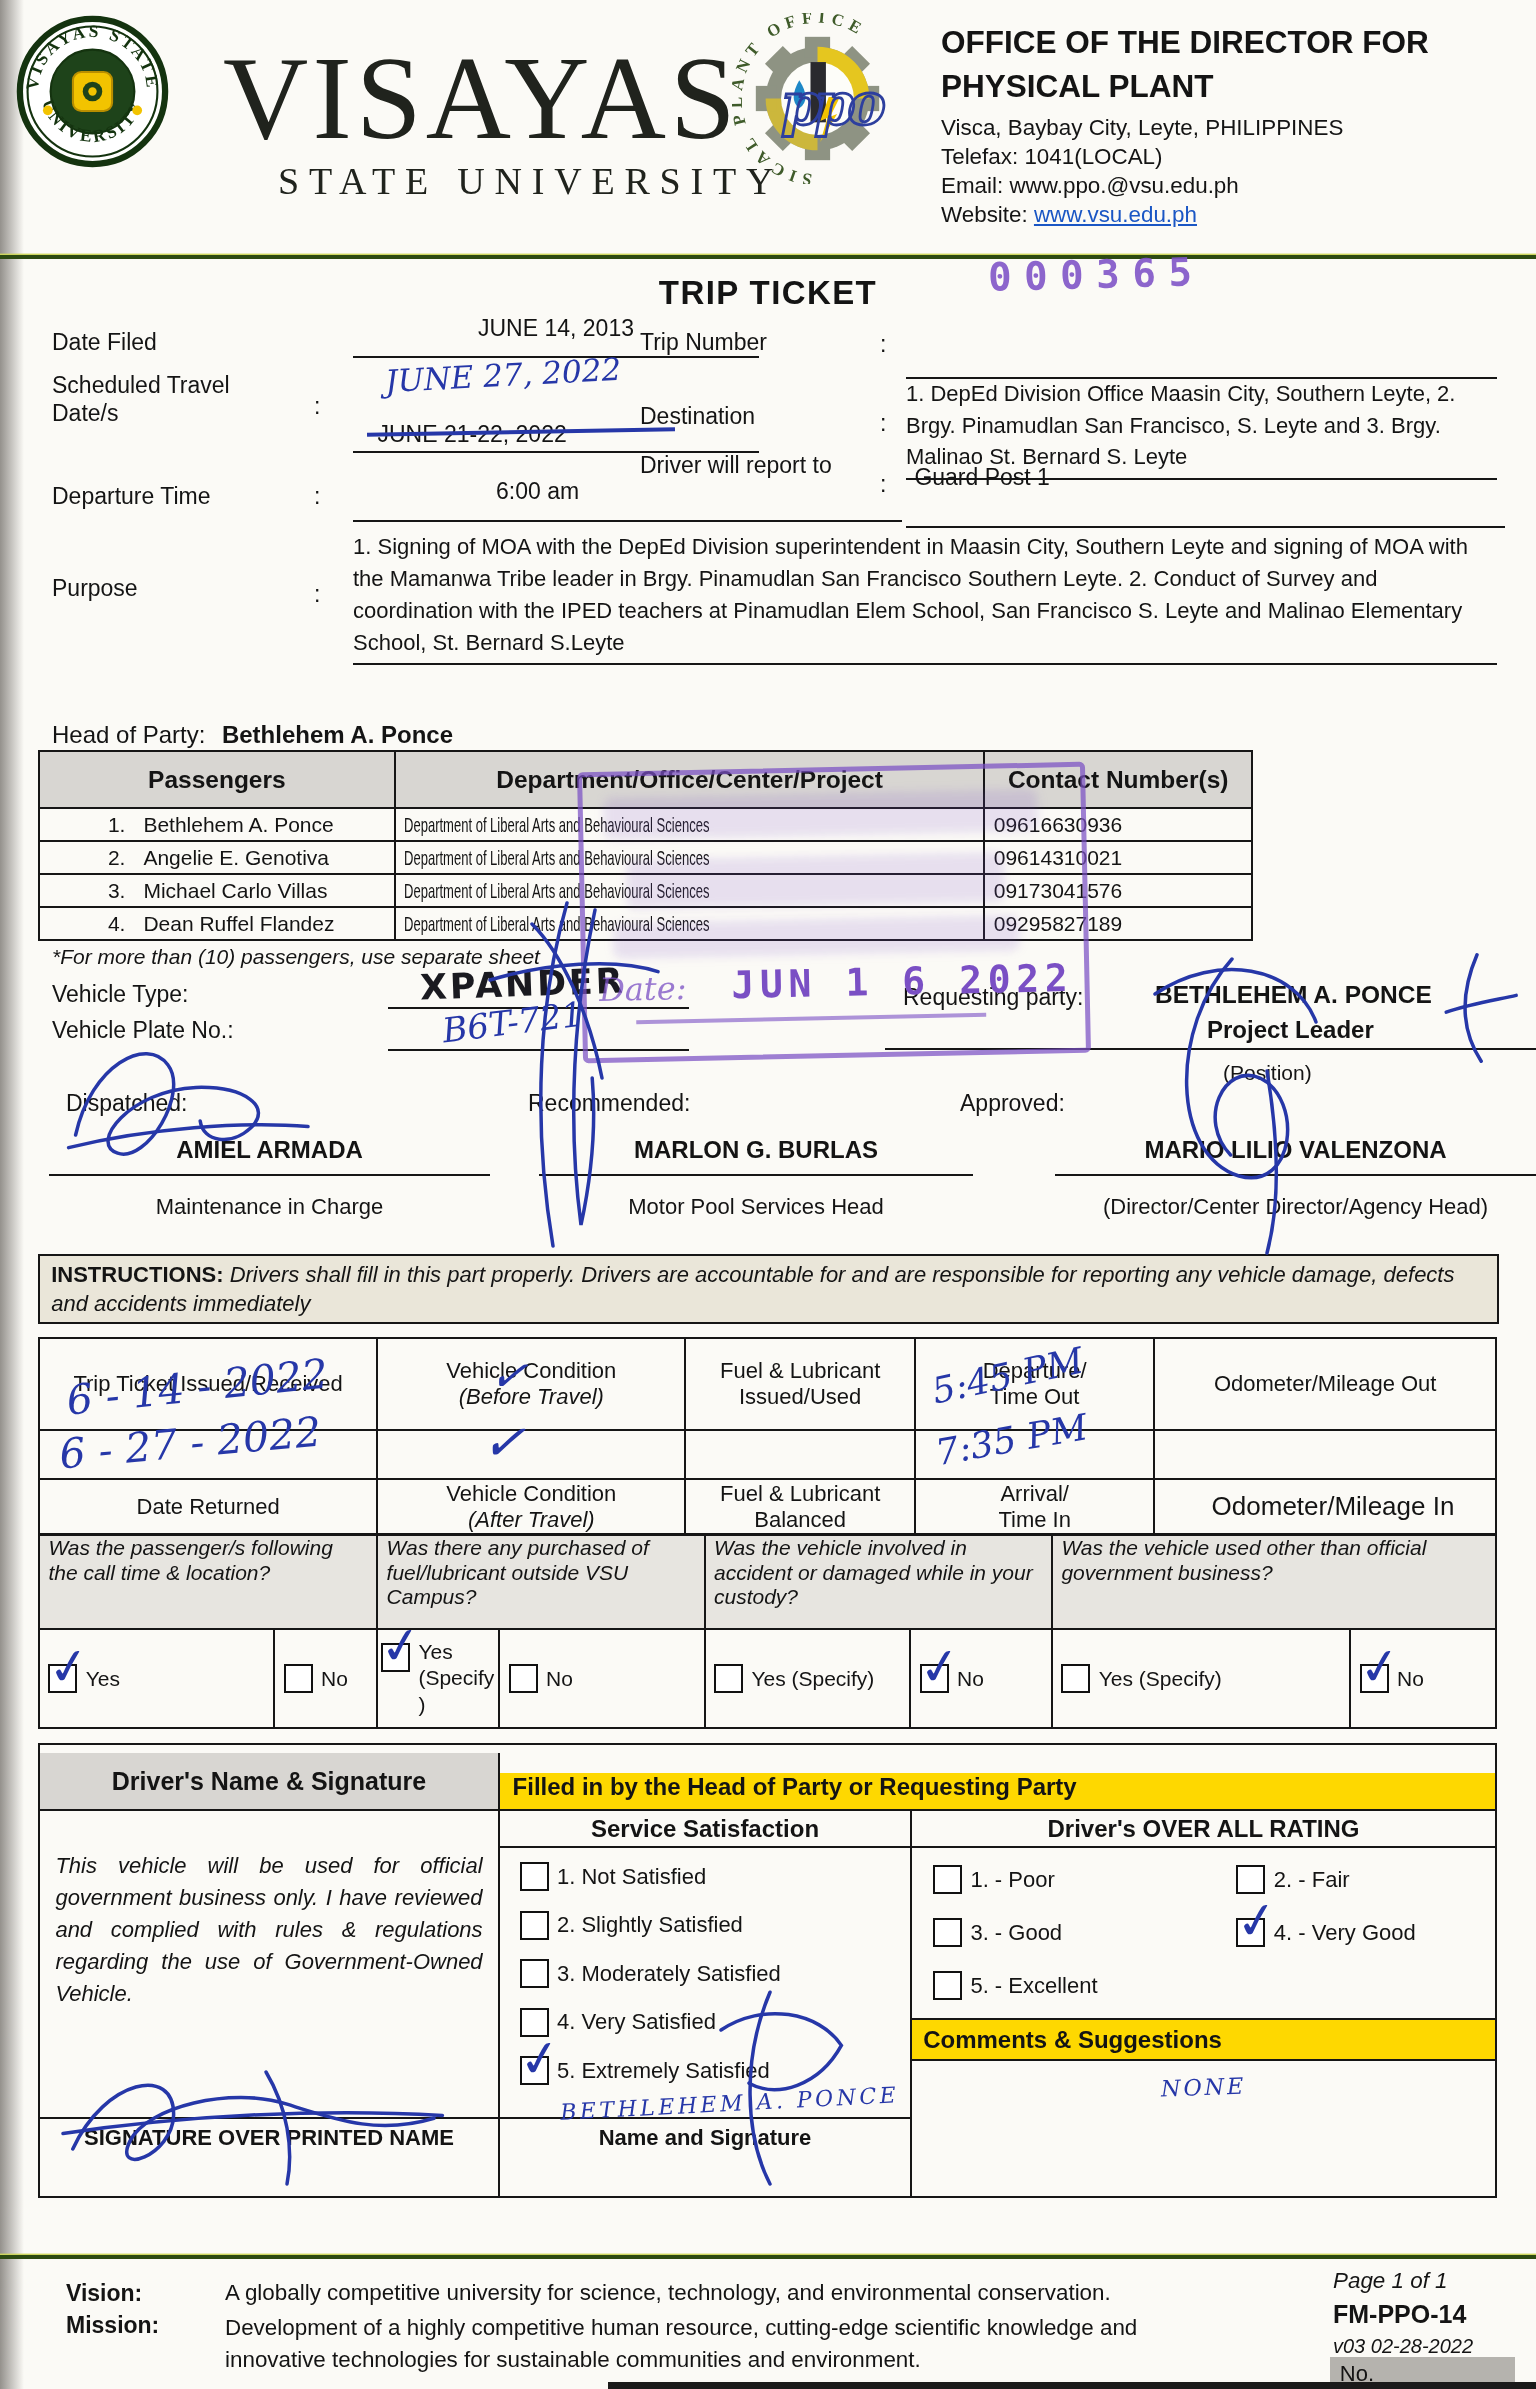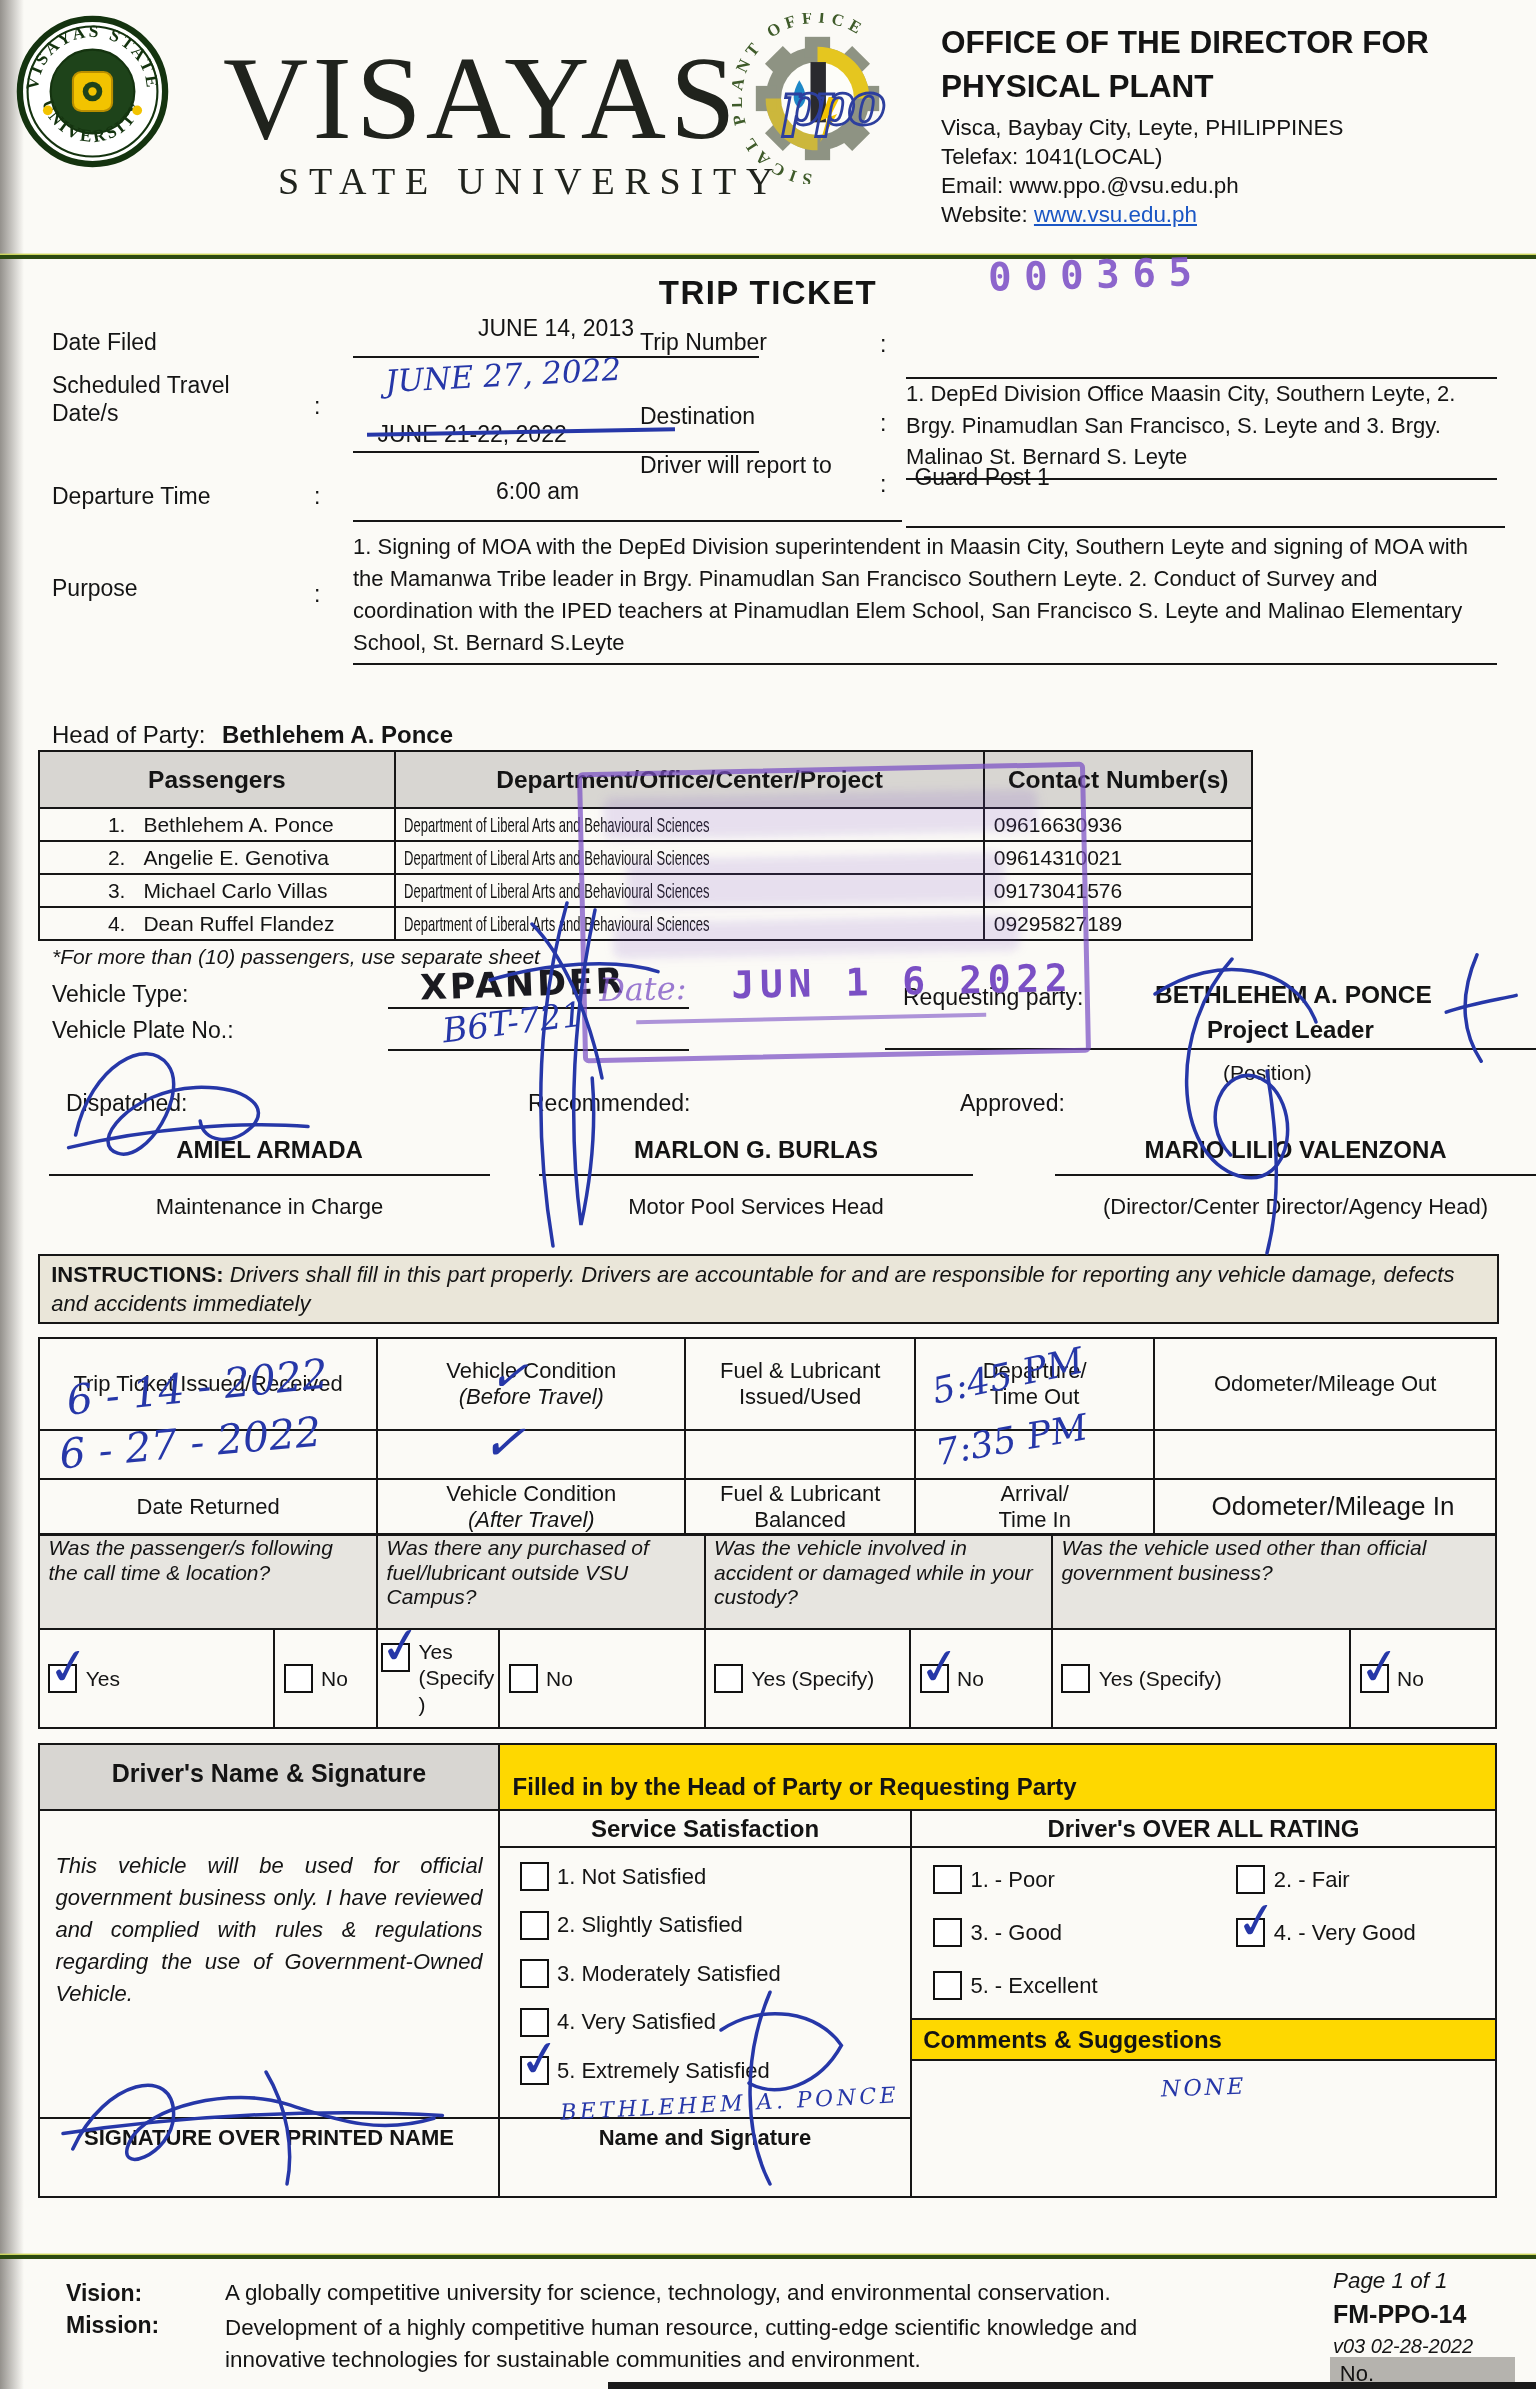--- a/index.html
+++ b/index.html
@@ -353,21 +353,21 @@
             <div class="opt">
               <span class="cb checked"></span>
               <span>No</span>
             </div>
           </td>
     </tr>
   </tbody>
     </table>
 
   <div class="abs" style="left:38px;top:1743px;width:1455px;border:2.8px solid #161616;">
-    <div style="display:flex;height:64px;border-bottom:2.8px solid #161616;">
+    <div style="display:flex;height:64px;border-bottom:2.8px solid #161616;align-items:flex-end;">
       <div class="gray b c" style="width:458px;border-right:2.8px solid #161616;font-size:25px;line-height:56px;">Driver's Name &amp; Signature</div>
       <div class="yellow b" style="flex:1;font-size:24px;display:flex;align-items:flex-end;padding:0 0 8.4px 12.6px;">Filled in by the Head of Party or Requesting Party</div>
     </div>
     <div style="display:flex;height:385px;">
 
       <div style="width:458px;border-right:2.8px solid #161616;position:relative;">
         <div class="i" style="font-size:22px;line-height:32px;text-align:justify;padding:39px 15.4px 0 15.4px;">This vehicle will be used for official government business only.  I have reviewed and complied with rules &amp; regulations regarding the use of Government-Owned Vehicle.</div>
         <div style="position:absolute;left:0;bottom:0;width:100%;height:77px;border-top:2.8px solid #161616;">
           <div class="b c" style="font-size:22px;padding-top:5.6px;">SIGNATURE OVER PRINTED NAME</div>
         </div>

